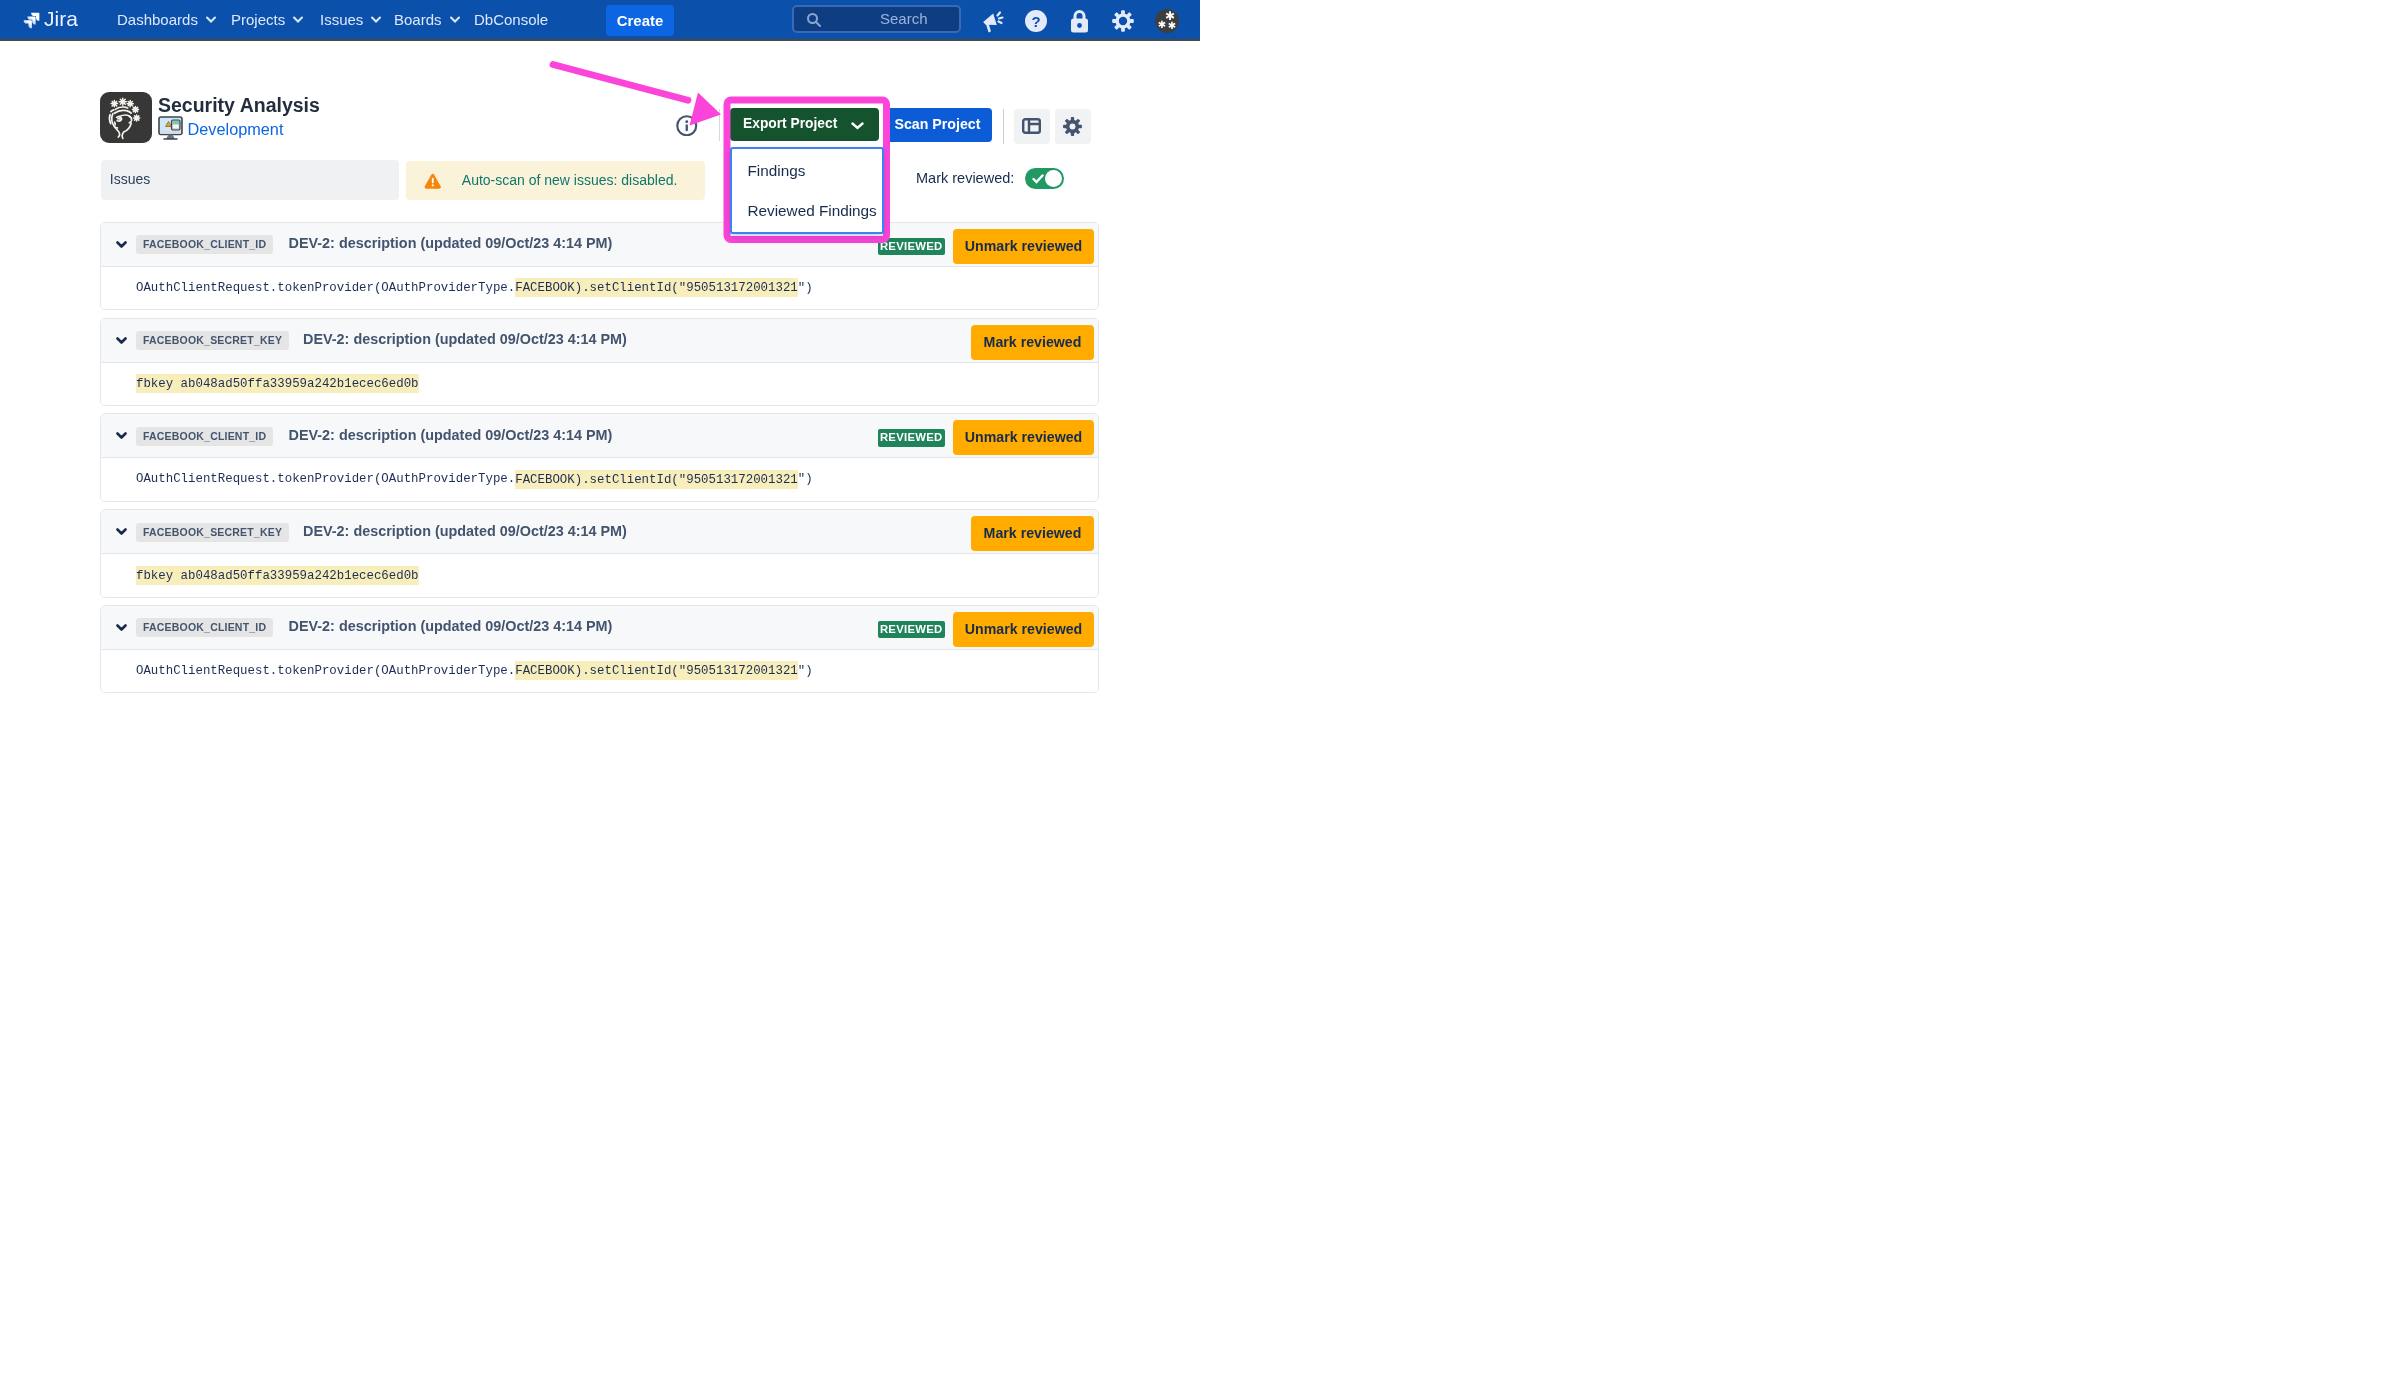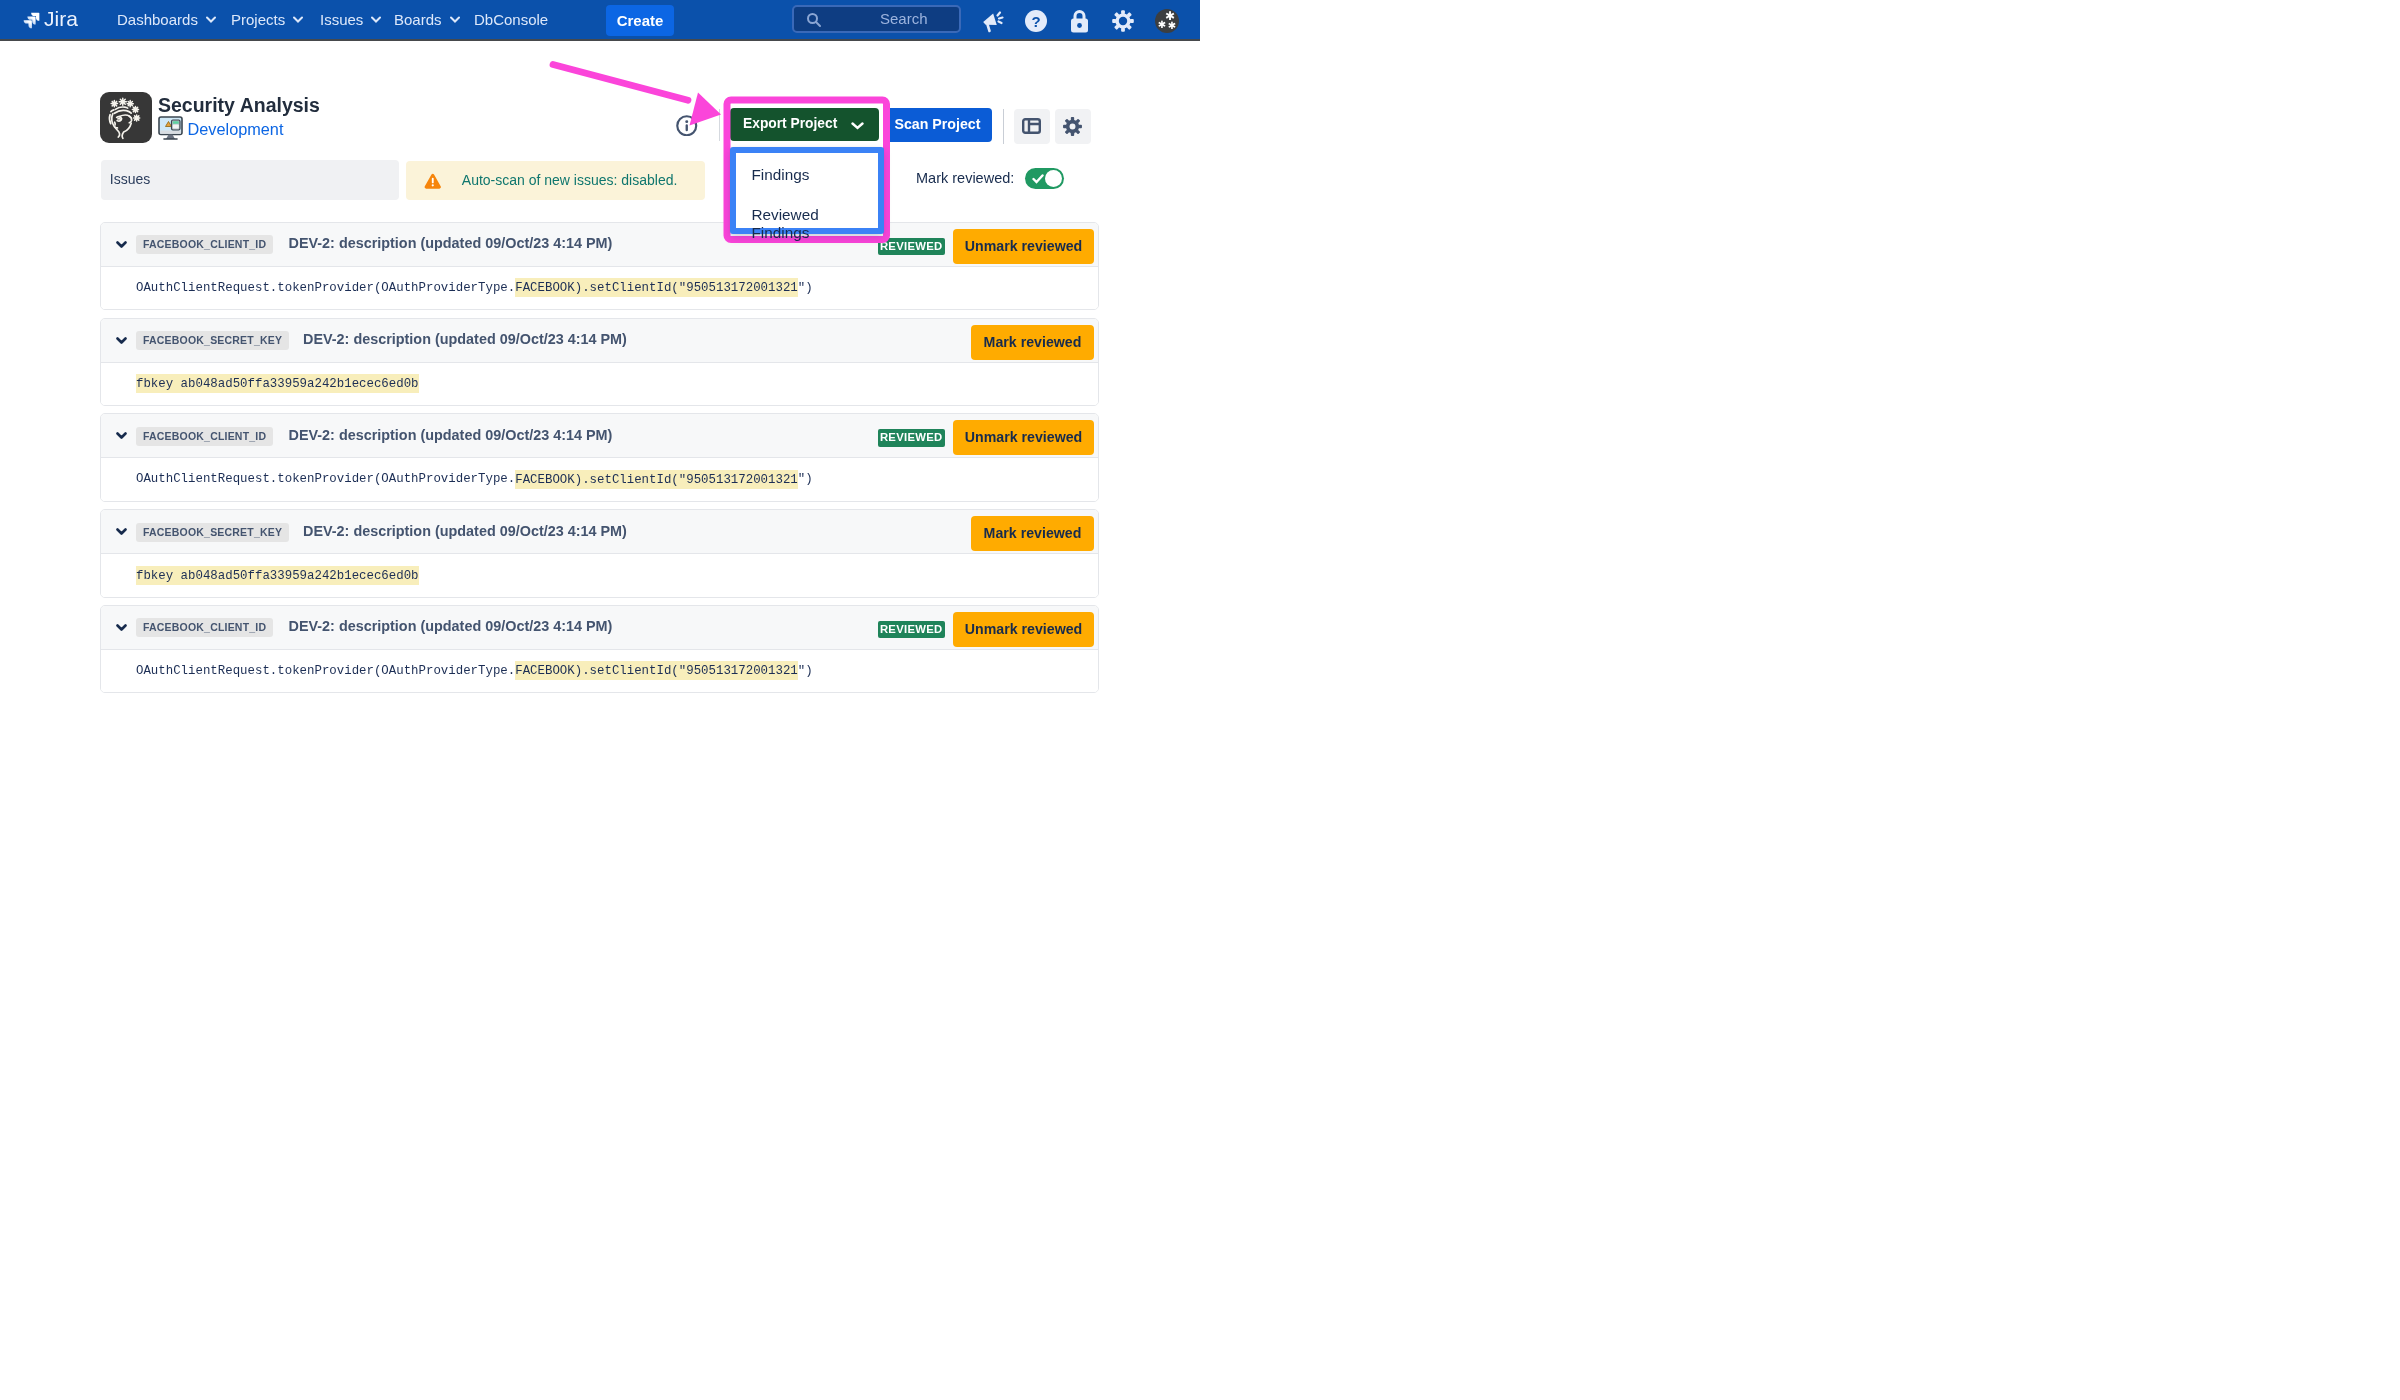--- a/index.html
+++ b/index.html
@@ -20,21 +20,21 @@
 #projicon { position:absolute; left:100px; top:91.5px; width:51.5px; height:51.5px; background:#373737; border-radius:9px; }
 #title { position:absolute; left:158px; top:94px; font-size:19.5px; font-weight:700; color:#222d3d; }
 #devlink { position:absolute; left:187.5px; top:119.5px; font-size:16.3px; color:#0c66e4; }
 .vline { position:absolute; width:1px; background:#d5d9df; }
 #exportbtn { position:absolute; left:730px; top:108px; width:148.5px; height:33px; background:#14532d; border-radius:4px; color:#fff; }
 #exportbtn span { position:absolute; left:13px; top:7.5px; font-size:13.8px; font-weight:600; }
 #scanbtn { position:absolute; left:883px; top:108px; width:109px; height:33.5px; background:#0b5cd6; border-radius:4px; color:#fff; font-size:14.2px; font-weight:600; text-align:center; line-height:33.5px; }
 .iconbtn { position:absolute; top:108.5px; width:36px; height:35px; background:#f1f2f4; border-radius:4px; }
 
 
-#dropdown { position:absolute; z-index:5; left:729.5px; top:147px; width:154px; height:86.5px; background:#fff; border:6px solid #3b82f6; border-radius:3px; box-shadow:0 4px 8px rgba(9,30,66,0.16), 0 0 1px rgba(9,30,66,0.12); }
+#dropdown { position:absolute; z-index:5; left:729.5px; top:147px; width:154px; height:86.5px; background:#fff; border:2px solid #3b82f6; border-radius:3px; box-shadow:0 4px 8px rgba(9,30,66,0.16), 0 0 1px rgba(9,30,66,0.12); }
 .dditem { position:absolute; left:16px; font-size:15.3px; color:#172b4d; }
 
 
 #issuesbox { position:absolute; left:100.8px; top:160.4px; width:298.4px; height:39.8px; background:#f0f1f3; border-radius:4px; }
 #issuesbox span { position:absolute; left:9px; top:11px; font-size:14px; color:#2b3d5c; }
 #warnbox { position:absolute; left:405.8px; top:160.8px; width:299.1px; height:39.4px; background:#fbf3d9; border-radius:4px; }
 #warntext { position:absolute; left:56px; top:11px; font-size:14px; color:#0f766e; white-space:nowrap; }
 #showrev { position:absolute; left:916px; top:170px; font-size:14.5px; color:#172b4d; }
 #toggle { position:absolute; left:1024.5px; top:167.5px; width:39.5px; height:21.5px; background:#209962; border-radius:11px; }
 #toggle .knob { position:absolute; right:2px; top:2px; width:17.5px; height:17.5px; background:#fff; border-radius:50%; }

